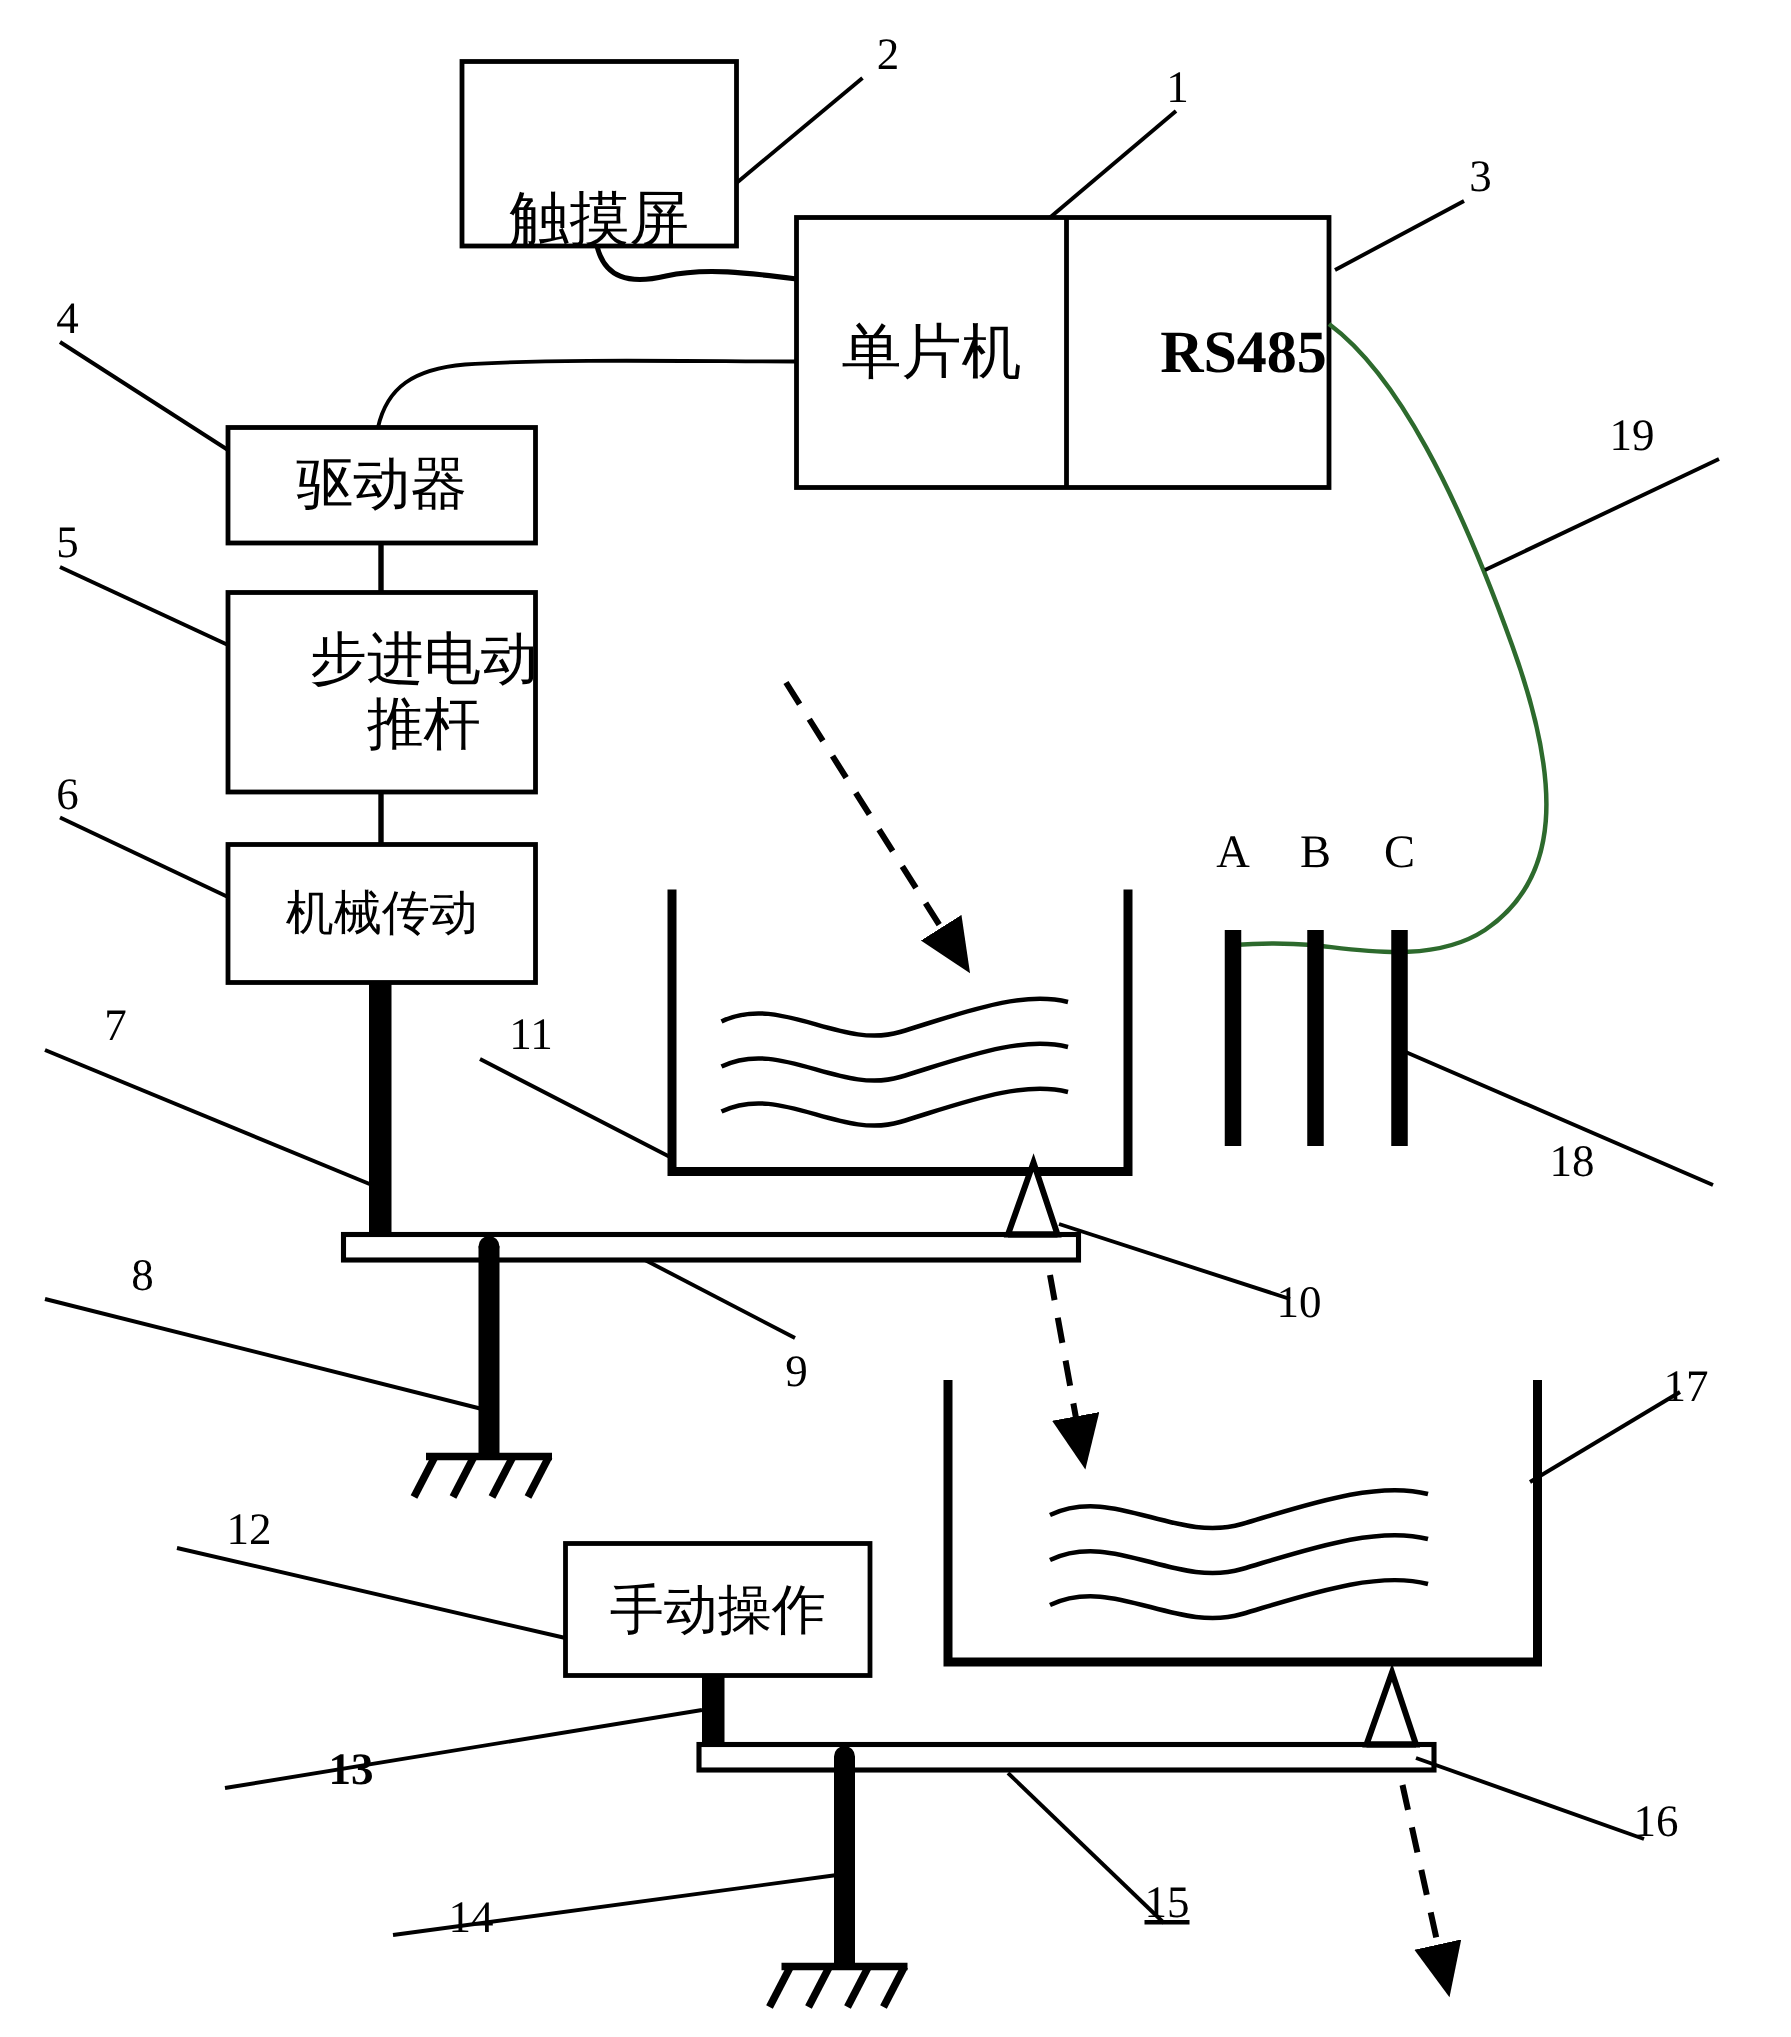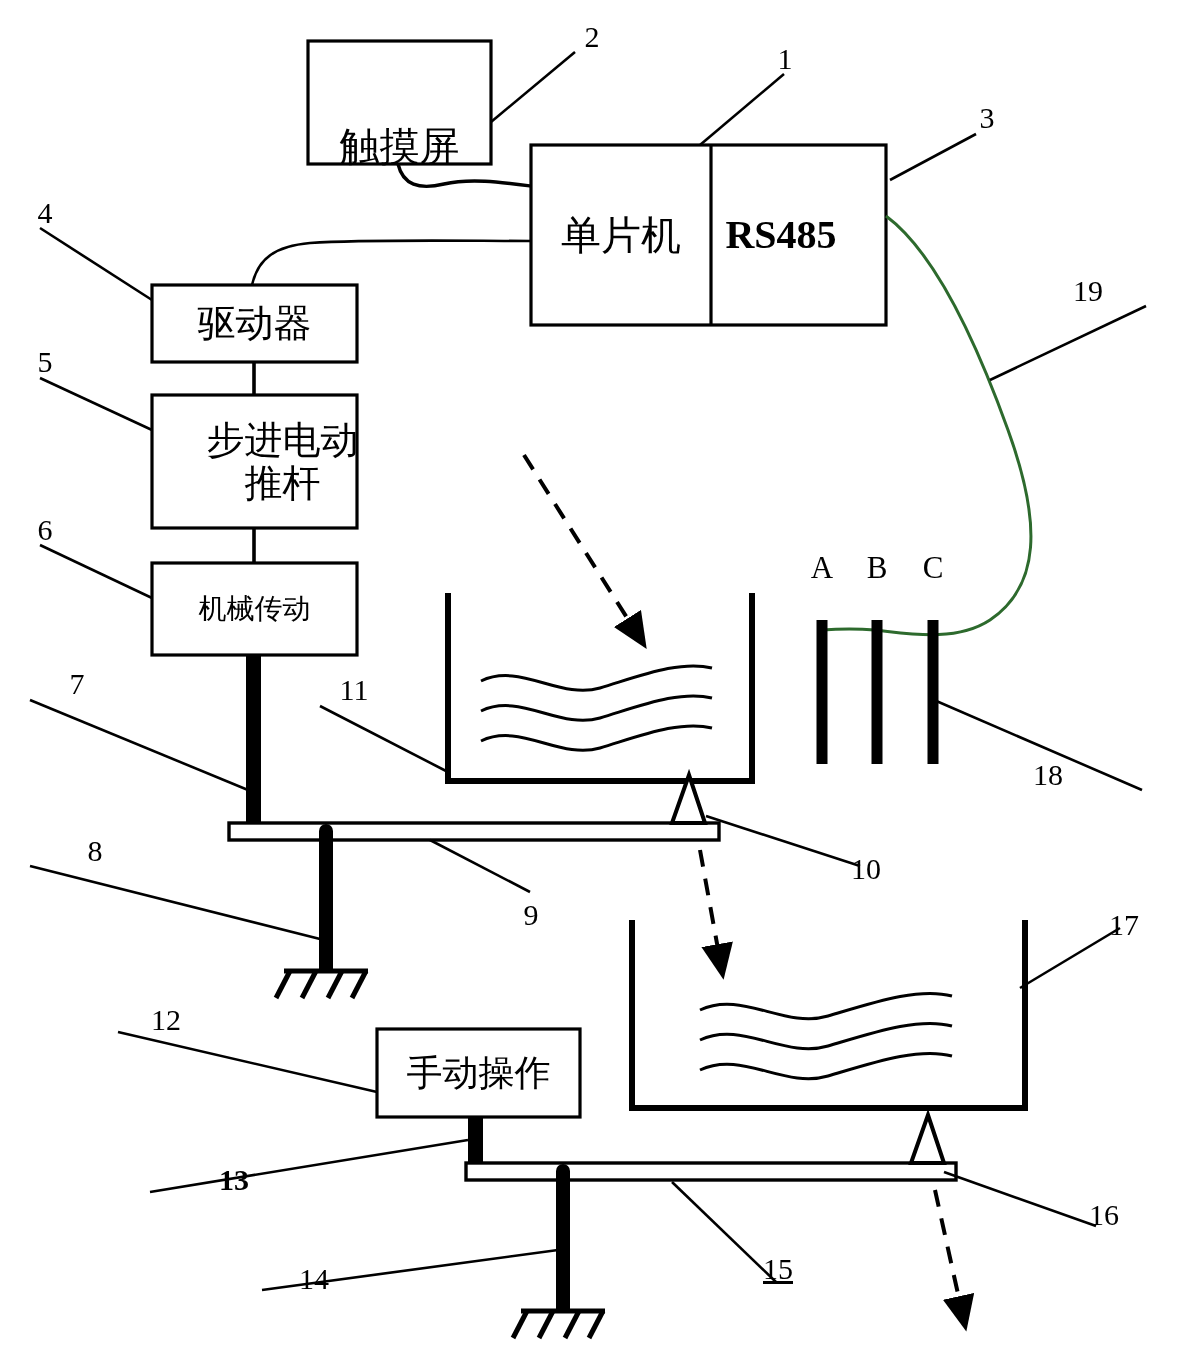--- a/index.html
+++ b/index.html
@@ -174,28 +174,28 @@
       <path d="M1120,928 L1020,988"></path>
       <path d="M1142,790 L934,700"></path>
       <path d="M1146,306 L990,380"></path>
     </g>
   </svg>
 
   <div class="box-label cjk" style="left:308px; top:41px; width:183px; height:123px; font-size:40px;margin-top:44px;">触摸屏</div>
 
   <div class="box-label cjk" style="left:531px; top:145px; width:180px; height:180px; font-size:40px;">单片机</div>
 
-  <div class="box-label" style="left:711px; top:145px; width:140px; height:180px; font-size:40px; font-weight:bold; font-family:'Liberation Serif', serif;">RS485</div>
+  <div class="box-label" style="left:711px; top:145px; width:140px; height:180px; font-size:40px; font-weight:bold; font-family:'Liberation Serif', serif;padding-left:48px;">RS485</div>
 
   <div class="box-label cjk" style="left:152px; top:285px; width:205px; height:77px; font-size:38px;">驱动器</div>
 
   <div class="box-label cjk" style="left:152px; top:395px; width:205px; height:133px; font-size:38px;padding-left:28px;">步进电动
 推杆</div>
 
-  <div class="box-label cjk" style="left:152px; top:563px; width:205px; height:92px; font-size:28px;border-radius:25px;">机械传动</div>
+  <div class="box-label cjk" style="left:152px; top:563px; width:205px; height:92px; font-size:32px;border-radius:25px;">机械传动</div>
 
   <div class="box-label cjk" style="left:377px; top:1029px; width:203px; height:88px; font-size:36px;">手动操作</div>
 
   <div class="phase" style="left:805px; top:550px; width:34px;">A</div>
   <div class="phase" style="left:860px; top:550px; width:34px;">B</div>
   <div class="phase" style="left:916px; top:550px; width:34px;">C</div>
 
   <div class="num" style="left:575px;  top:20px;  width:34px;">2</div>
   <div class="num" style="left:768px;  top:42px;  width:34px;">1</div>
   <div class="num" style="left:970px;  top:101px; width:34px;">3</div>

